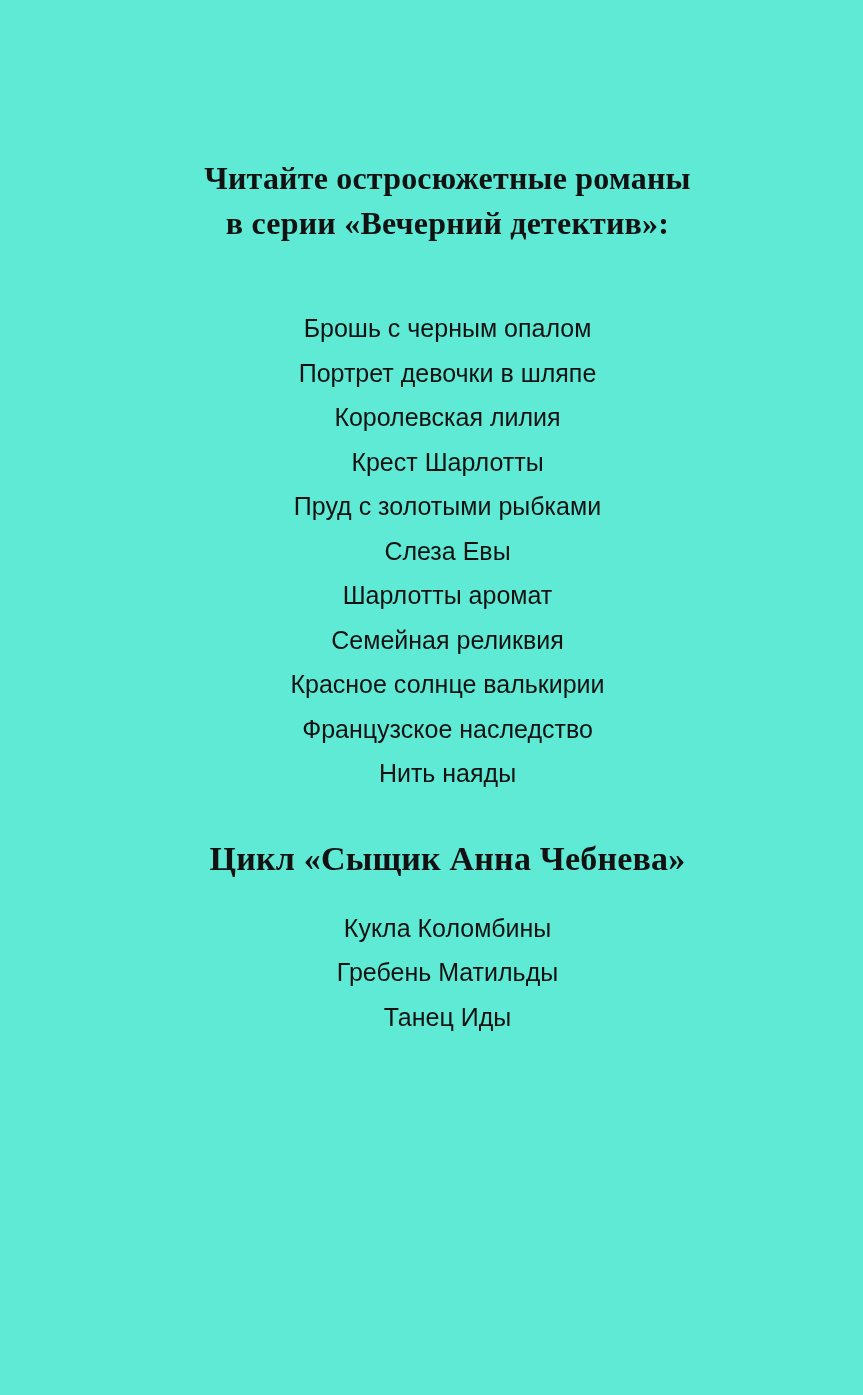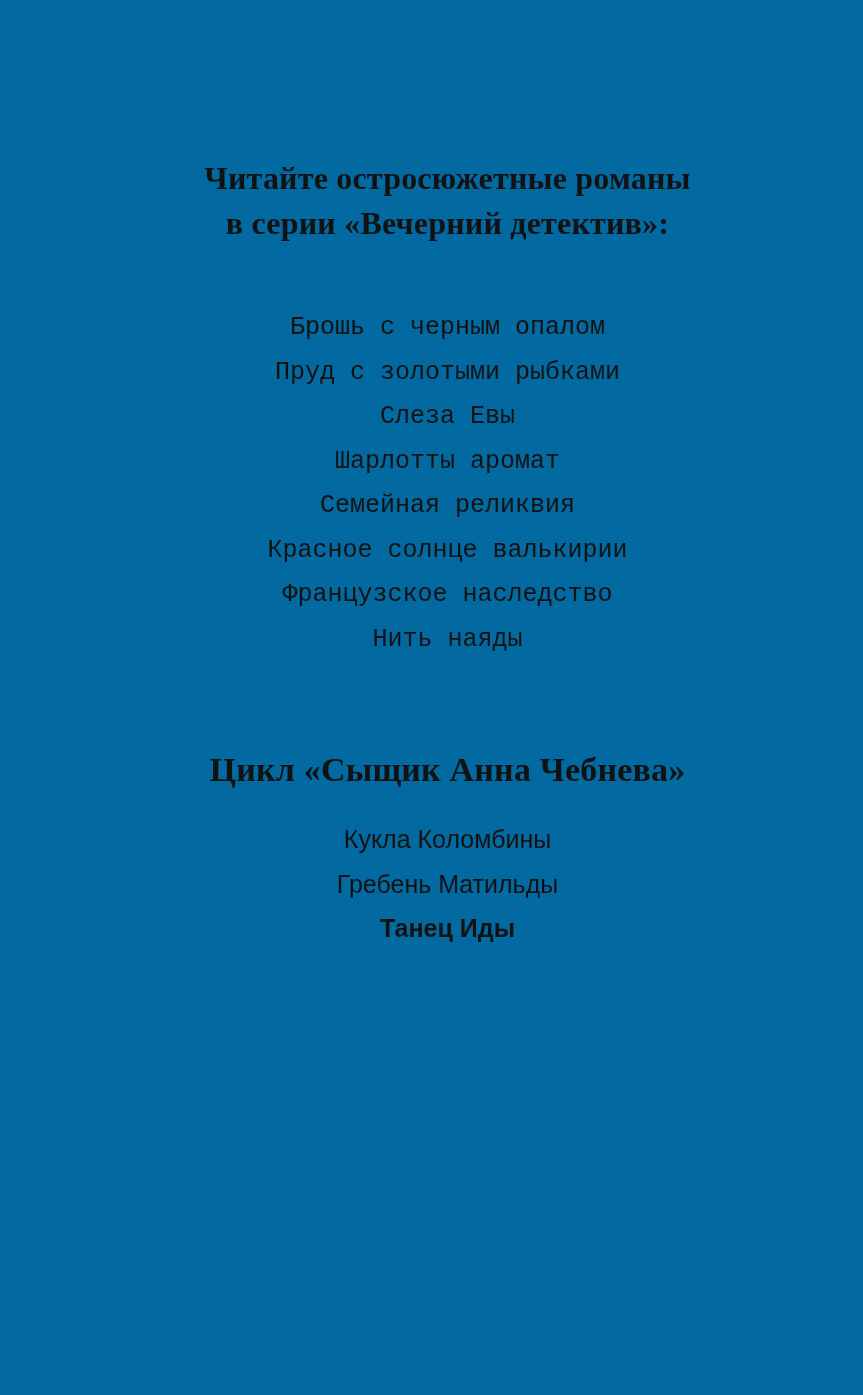--- a/index.html
+++ b/index.html
@@ -4,78 +4,81 @@
 <style>
   html, body {
     margin: 0;
     padding: 0;
     background: #ffffff;
   }
   .page {
     position: relative;
     width: 863px;
     height: 1395px;
-    background: #0369a1;
+    background: #5eead4;
     overflow: hidden;
     color: #121212;
   }
   
   .content {
     box-sizing: border-box;
     width: 100%;
     padding-left: 32px;
     padding-top: 156px;
     text-align: center;
   }
   .series-heading {
     font-family: "Liberation Serif", "DejaVu Serif", serif;
     font-weight: 700;
     font-size: 32px;
     line-height: 45px;
     letter-spacing: 0.2px;
   }
   .book-list {
     margin-top: 60px;
-    font-family: Liberation Mono, monospace;
+    font-family: Liberation Sans, sans-serif;
     font-weight: 400;
     font-size: 25px;
     line-height: 44.5px;
   }
   .cycle-heading {
-    margin-top: 85px;
+    margin-top: 40px;
     font-family: "Liberation Serif", "DejaVu Serif", serif;
     font-weight: 700;
     font-size: 34px;
     line-height: 46px;
     letter-spacing: 0.2px;
   }
   .cycle-list {
     margin-top: 24px;
     font-family: "Liberation Sans", "DejaVu Sans", sans-serif;
     font-weight: 400;
     font-size: 25px;
     line-height: 44.5px;
   }
   .book-title-highlighted {
-    font-weight: 700;
+    font-weight: 400;
   }
 </style>
 </head>
 <body>
 
 <div class="page">
   <div class="content">
 
     <div class="series-heading">
       <div>Читайте остросюжетные романы</div>
       <div>в серии «Вечерний детектив»:</div>
     </div>
 
     <div class="book-list">
       <div>Брошь с черным опалом</div>
+      <div>Портрет девочки в шляпе</div>
+      <div>Королевская лилия</div>
+      <div>Крест Шарлотты</div>
       <div>Пруд с золотыми рыбками</div>
       <div>Слеза Евы</div>
       <div>Шарлотты аромат</div>
       <div>Семейная реликвия</div>
       <div>Красное солнце валькирии</div>
       <div>Французское наследство</div>
       <div>Нить наяды</div>
     </div>
 
     <div class="cycle-heading">Цикл «Сыщик Анна Чебнева»</div>

